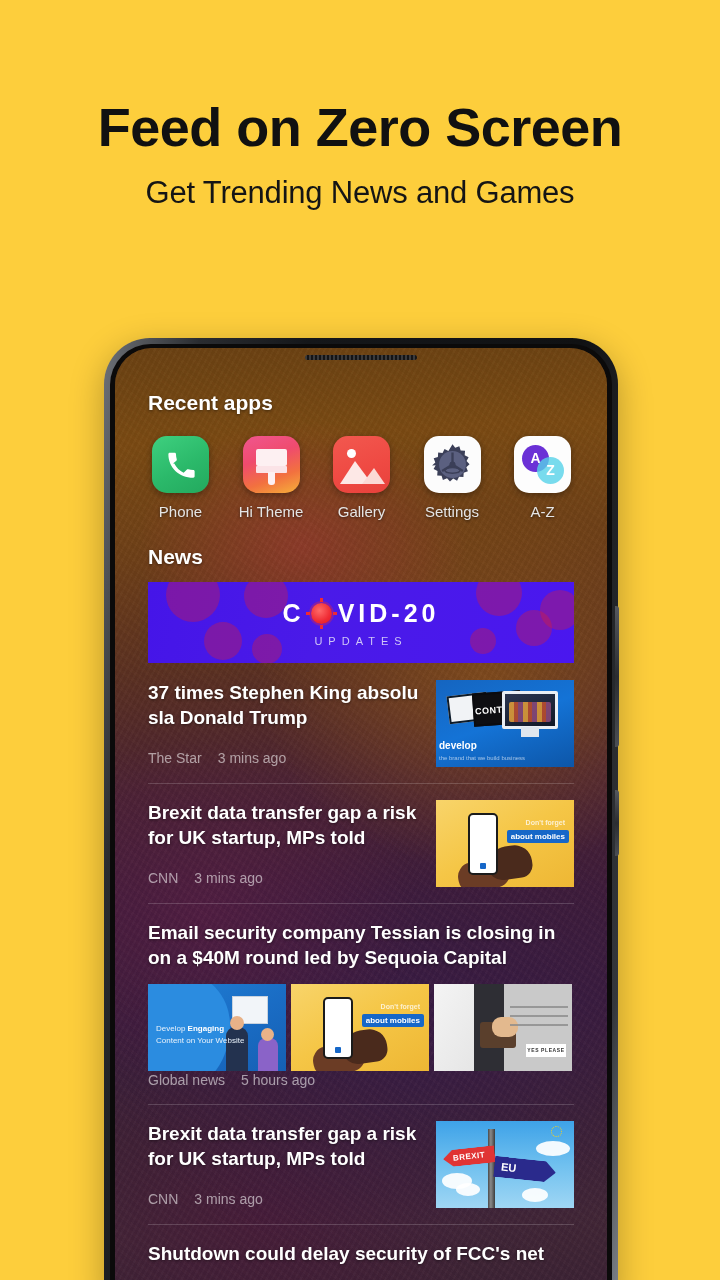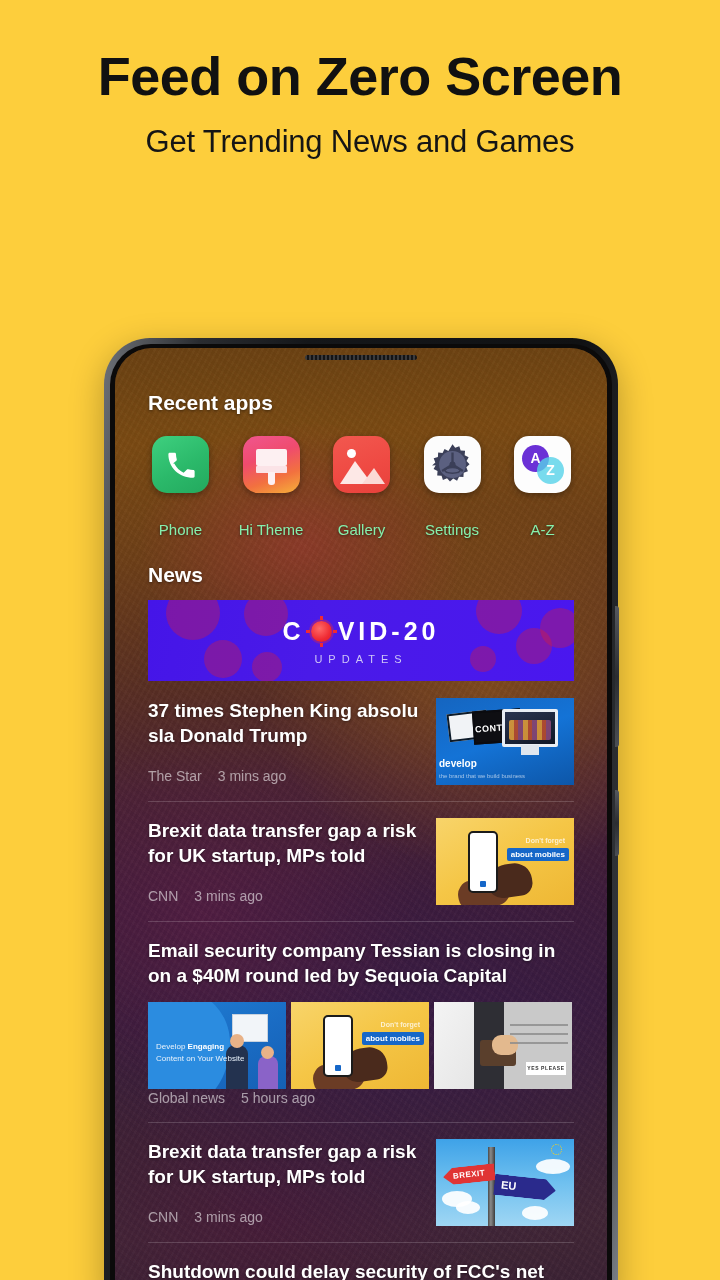--- a/index.html
+++ b/index.html
@@ -6,21 +6,21 @@
   html, body {
     width:720px; height:1280px;
     overflow:hidden;
     font-family:"Liberation Sans", sans-serif;
   }
   body { background:#FDCE3C; position:relative; }
 
   
   .promo { position:absolute; top:0; left:0; width:720px; text-align:center; }
   .promo-title {
-    margin-top:48px;
+    margin-top:99px;
     font-size:54px; font-weight:bold; color:#111;
     letter-spacing:-0.5px; line-height:1.05;
   }
   .promo-sub {
     margin-top:19px;
     font-size:31px; font-weight:400; color:#151515;
     letter-spacing:-0.2px;
   }
 
   
@@ -110,21 +110,21 @@
     display:flex; justify-content:space-between;
     padding:21px 28px 0 29px;
   }
   .app { width:73px; text-align:center; }
   .app-icon {
     width:57px; height:57px; margin:0 auto;
     border-radius:15px; position:relative; overflow:hidden;
     box-shadow:0 2px 7px rgba(0,0,0,.35);
   }
   .app-label {
-    margin-top:28px; font-size:15px; color:#86efac;
+    margin-top:10px; font-size:15px; color:#e5e5e5;
     text-shadow:0 1px 3px rgba(0,0,0,.6);
     white-space:nowrap;
   }
 
   
   .ic-phone { background:linear-gradient(150deg,#3ed07f 0%,#2bb96a 55%,#23a95e 100%); }
   .ic-phone .handset {
     position:absolute; left:50%; top:50%;
     width:30px; height:30px; margin:-15px 0 0 -15px;
   }

